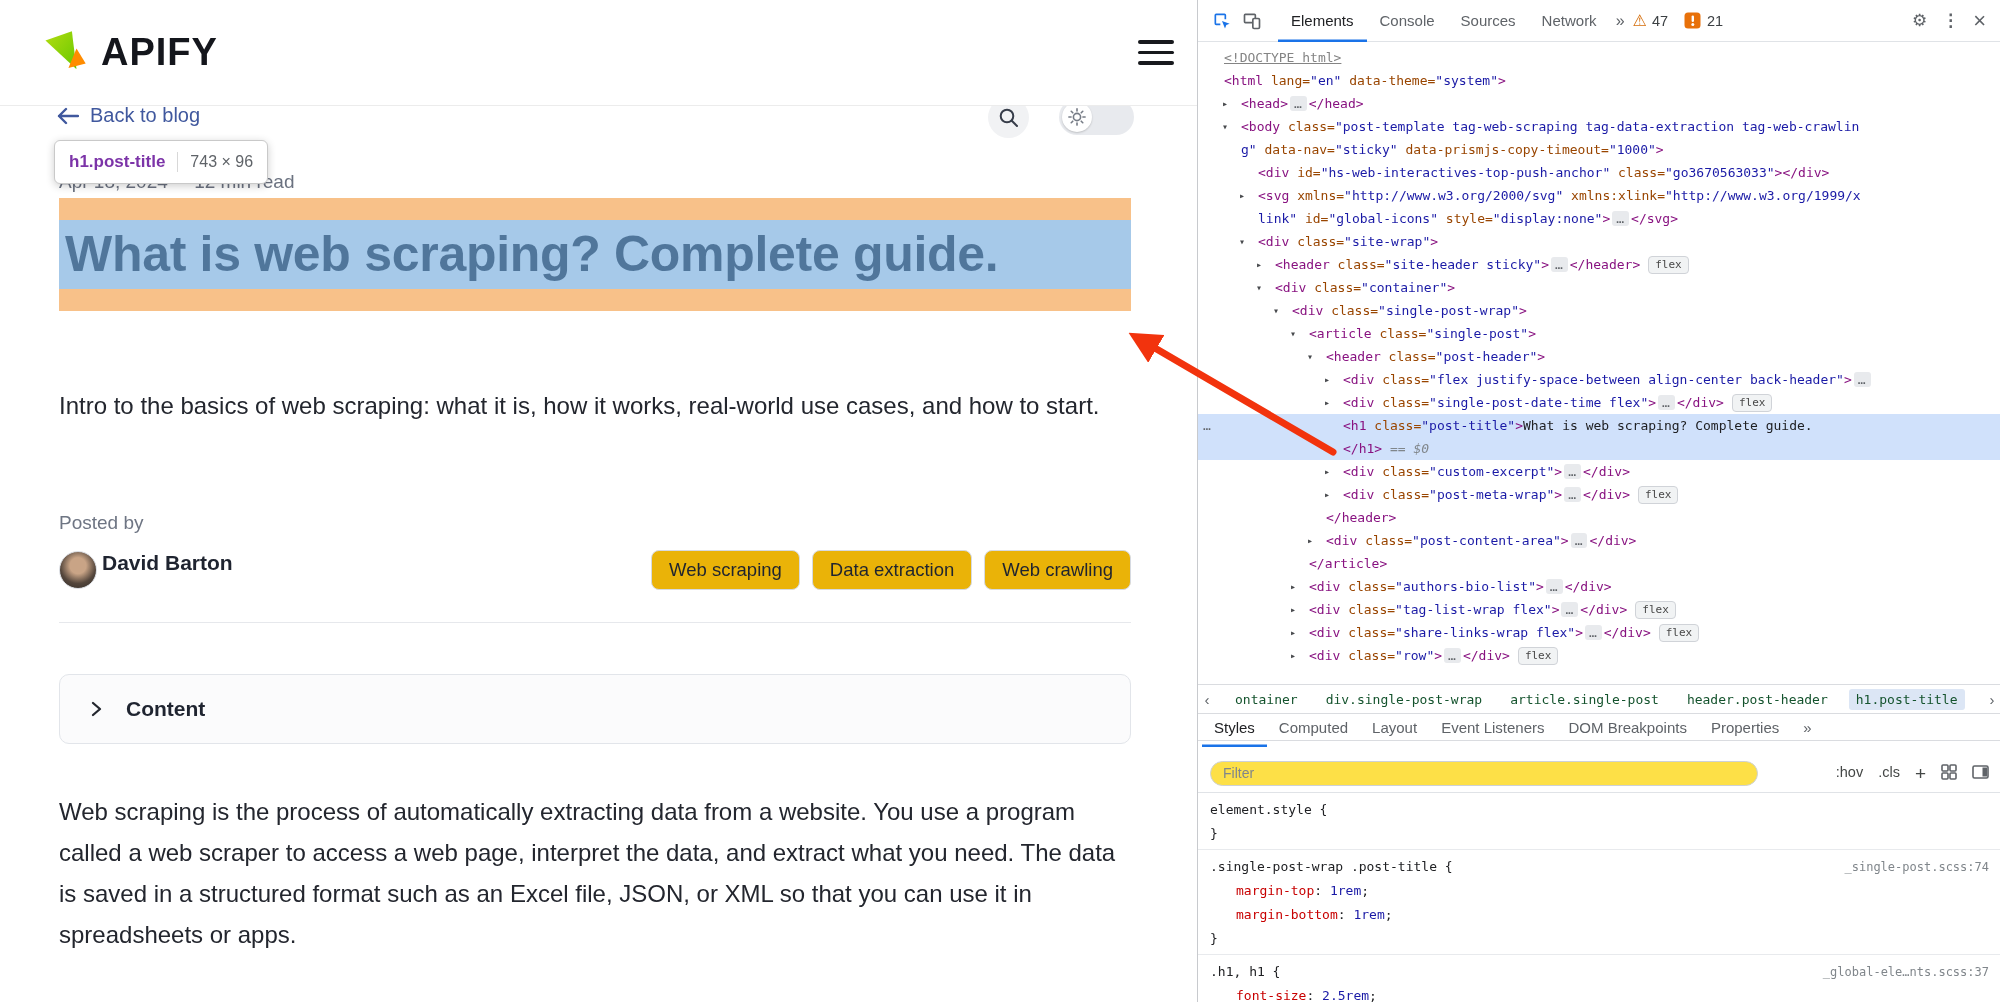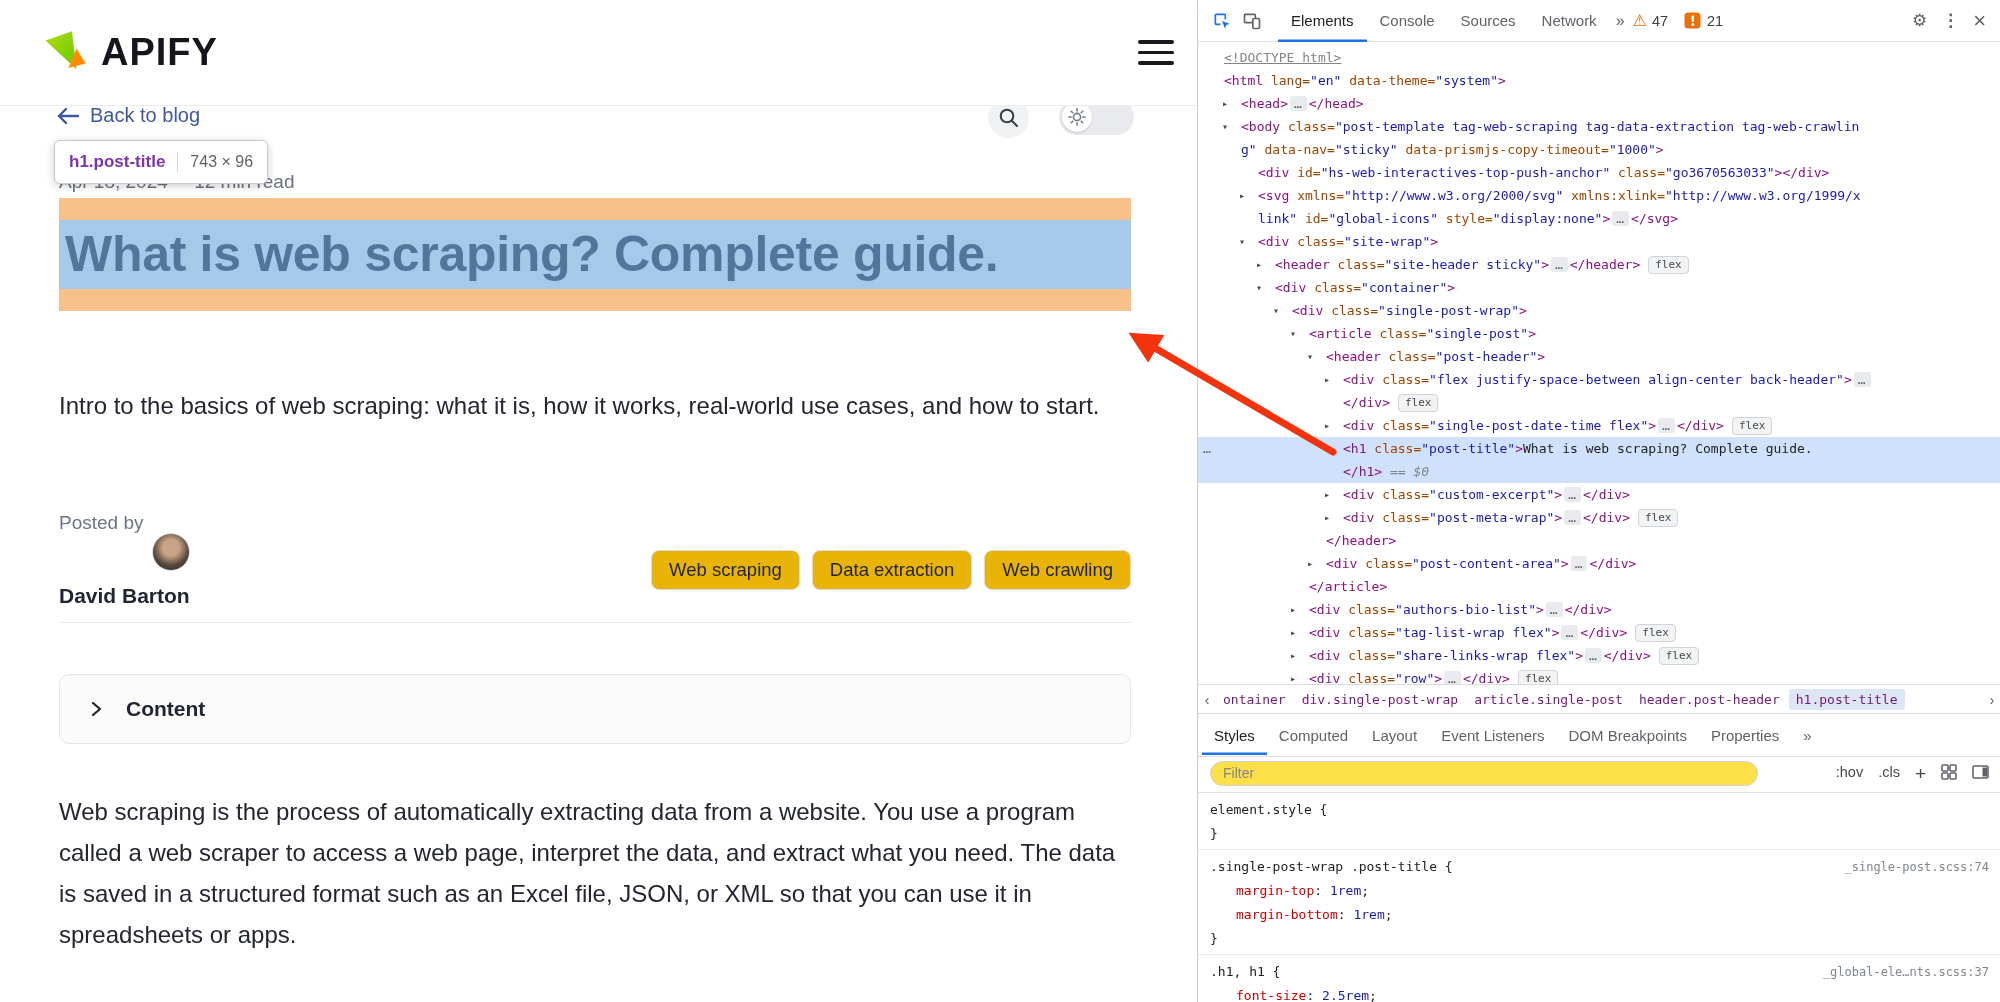--- a/index.html
+++ b/index.html
@@ -37,21 +37,21 @@
   .hl-body { position:relative; }
   .hl-body h1 { font-size:50px; line-height:69px; font-weight:700; color:#1d2533;
                 max-width:940px; padding-left:6px; letter-spacing:-0.3px; }
   .hl-overlay { position:absolute; inset:0; background:rgba(111,168,220,.62); }
 
   .excerpt { position:absolute; left:59px; top:382px; width:1075px;
              font-size:24px; line-height:47px; color:#23262e; }
   .posted-by { position:absolute; left:59px; top:512px; font-size:19px; color:#6e7583; }
   .author-row { position:absolute; left:59px; top:548px; width:1072px; height:44px;
                 display:flex; align-items:center; justify-content:space-between; }
-  .author { display:flex; align-items:flex-end; gap:13px; cursor:pointer;flex-direction:column; }
+  .author { display:flex; align-items:flex-start; gap:5px; cursor:pointer; }
   .avatar { width:38px; height:38px; border-radius:50%;
             background:radial-gradient(circle at 50% 38%, #c9a486 0 28%, #54463c 62%, #2f2a26 100%);
             border:1px solid #d9dce1; }
   .author-name { font-size:21px; font-weight:700; color:#1f2430; }
   .tags { display:flex; gap:12px; }
   .tag { border:1px solid #d6dae1; border-radius:8px; padding:0 17px; height:40px; line-height:38px;
          font-size:18.5px; color:#1f2430; background:#eab308; cursor:pointer; white-space:nowrap; }
 
   .content-divider { position:absolute; left:59px; top:622px; width:1072px; border:none;
                      border-top:1px solid #e6e8ec; }
@@ -102,24 +102,24 @@
   .flex-badge { display:inline-block; margin-left:8px; padding:0 6px; font-size:11px; line-height:16px;
                 color:#474747; background:#f1f3f4; border:1px solid #d0d3d8; border-radius:4px;
                 vertical-align:1px; cursor:pointer; }
 
   .dt-crumbs { position:absolute; top:684px; left:0; width:803px; height:30px; background:#fff;
                border-top:1px solid #dadce0; border-bottom:1px solid #dadce0;
                display:flex; align-items:center; font:13px "DejaVu Sans Mono", monospace; }
   .crumb-nav { width:18px; text-align:center; color:#5f6368; font-size:15px; cursor:pointer; flex:none;
                font-family:"Liberation Sans",sans-serif; }
   #crumbs { display:flex; align-items:center; gap:2px; overflow:hidden; flex:1; }
-  .crumb { padding:3px 7px; color:#701a75; border-radius:3px; cursor:pointer; white-space:nowrap; }
+  .crumb { padding:3px 7px; color:#14532d; border-radius:3px; cursor:pointer; white-space:nowrap;margin-left:12px; }
   .crumb.selected { background:#dce6f5; }
 
-  .dt-subtabs { position:absolute; top:715px; left:0; width:803px; height:42px;
+  .dt-subtabs { position:absolute; top:715px; left:0; width:803px; height:26px;
                 border-bottom:1px solid #dadce0; display:flex; align-items:center; padding-left:4px; }
   .sub-tab { padding:0 12px; line-height:38px; font-size:15px; color:#5f6368; cursor:pointer; white-space:nowrap; }
   .sub-tab.active { color:#202124; box-shadow:inset 0 -2.5px 0 #1a73e8; }
 
   .dt-filter { position:absolute; top:754px; left:0; width:803px; height:39px;
                border-bottom:1px solid #e0e3e7; display:flex; align-items:center; padding:0 12px; }
   .filter-input { width:548px; height:25px; border:1px solid #cdd1d6; border-radius:13px;
                   padding:0 12px; font-size:14px; color:#202124; outline:none; background:#fde047; }
   .filter-input::placeholder { color:#80868b; }
   .filter-right { margin-left:auto; display:flex; align-items:center; gap:15px; }
@@ -293,21 +293,20 @@
         <div class="tree-line" style="padding-left: 60px;"><span class="tk-t">&lt;div</span><span class="tk-a"> id=</span><span class="tk-v">"hs-web-interactives-top-push-anchor"</span><span class="tk-a"> class=</span><span class="tk-v">"go3670563033"</span><span class="tk-t">&gt;&lt;/div&gt;</span></div>
         <div class="tree-line" style="padding-left: 60px;"><span class="arrow" style="left: 41px;">▸</span><span class="tk-t">&lt;svg</span><span class="tk-a"> xmlns=</span><span class="tk-v">"http://www.w3.org/2000/svg"</span><span class="tk-a"> xmlns:xlink=</span><span class="tk-v">"http://www.w3.org/1999/x</span></div>
         <div class="tree-line" style="padding-left: 60px;"><span class="tk-v">link"</span><span class="tk-a"> id=</span><span class="tk-v">"global-icons"</span><span class="tk-a"> style=</span><span class="tk-v">"display:none"</span><span class="tk-t">&gt;</span><span class="dots-btn">…</span><span class="tk-t">&lt;/svg&gt;</span></div>
         <div class="tree-line" style="padding-left: 60px;"><span class="arrow" style="left: 41px;">▾</span><span class="tk-t">&lt;div</span><span class="tk-a"> class=</span><span class="tk-v">"site-wrap"</span><span class="tk-t">&gt;</span></div>
         <div class="tree-line" style="padding-left: 77px;"><span class="arrow" style="left: 58px;">▸</span><span class="tk-t">&lt;header</span><span class="tk-a"> class=</span><span class="tk-v">"site-header sticky"</span><span class="tk-t">&gt;</span><span class="dots-btn">…</span><span class="tk-t">&lt;/header&gt;</span><span class="flex-badge">flex</span></div>
         <div class="tree-line" style="padding-left: 77px;"><span class="arrow" style="left: 58px;">▾</span><span class="tk-t">&lt;div</span><span class="tk-a"> class=</span><span class="tk-v">"container"</span><span class="tk-t">&gt;</span></div>
         <div class="tree-line" style="padding-left: 94px;"><span class="arrow" style="left: 75px;">▾</span><span class="tk-t">&lt;div</span><span class="tk-a"> class=</span><span class="tk-v">"single-post-wrap"</span><span class="tk-t">&gt;</span></div>
         <div class="tree-line" style="padding-left: 111px;"><span class="arrow" style="left: 92px;">▾</span><span class="tk-t">&lt;article</span><span class="tk-a"> class=</span><span class="tk-v">"single-post"</span><span class="tk-t">&gt;</span></div>
         <div class="tree-line" style="padding-left: 128px;"><span class="arrow" style="left: 109px;">▾</span><span class="tk-t">&lt;header</span><span class="tk-a"> class=</span><span class="tk-v">"post-header"</span><span class="tk-t">&gt;</span></div>
         <div class="tree-line" style="padding-left: 145px;"><span class="arrow" style="left: 126px;">▸</span><span class="tk-t">&lt;div</span><span class="tk-a"> class=</span><span class="tk-v">"flex justify-space-between align-center back-header"</span><span class="tk-t">&gt;</span><span class="dots-btn">…</span></div>
-        <div class="tree-line" style="padding-left: 145px;"><span class="tk-t">&lt;/div&gt;</span><span class="flex-badge">flex</span></div>
         <div class="tree-line" style="padding-left: 145px;"><span class="arrow" style="left: 126px;">▸</span><span class="tk-t">&lt;div</span><span class="tk-a"> class=</span><span class="tk-v">"single-post-date-time flex"</span><span class="tk-t">&gt;</span><span class="dots-btn">…</span><span class="tk-t">&lt;/div&gt;</span><span class="flex-badge">flex</span></div>
         <div class="tree-line hl" style="padding-left: 145px;"><span class="left-dots">…</span><span class="tk-t">&lt;h1</span><span class="tk-a"> class=</span><span class="tk-v">"post-title"</span><span class="tk-t">&gt;</span><span class="tk-x">What is web scraping? Complete guide.</span></div>
         <div class="tree-line hl" style="padding-left: 145px;"><span class="tk-t">&lt;/h1&gt;</span><span class="tk-d"> == $0</span></div>
         <div class="tree-line" style="padding-left: 145px;"><span class="arrow" style="left: 126px;">▸</span><span class="tk-t">&lt;div</span><span class="tk-a"> class=</span><span class="tk-v">"custom-excerpt"</span><span class="tk-t">&gt;</span><span class="dots-btn">…</span><span class="tk-t">&lt;/div&gt;</span></div>
         <div class="tree-line" style="padding-left: 145px;"><span class="arrow" style="left: 126px;">▸</span><span class="tk-t">&lt;div</span><span class="tk-a"> class=</span><span class="tk-v">"post-meta-wrap"</span><span class="tk-t">&gt;</span><span class="dots-btn">…</span><span class="tk-t">&lt;/div&gt;</span><span class="flex-badge">flex</span></div>
         <div class="tree-line" style="padding-left: 128px;"><span class="tk-t">&lt;/header&gt;</span></div>
         <div class="tree-line" style="padding-left: 128px;"><span class="arrow" style="left: 109px;">▸</span><span class="tk-t">&lt;div</span><span class="tk-a"> class=</span><span class="tk-v">"post-content-area"</span><span class="tk-t">&gt;</span><span class="dots-btn">…</span><span class="tk-t">&lt;/div&gt;</span></div>
         <div class="tree-line" style="padding-left: 111px;"><span class="tk-t">&lt;/article&gt;</span></div>
         <div class="tree-line" style="padding-left: 111px;"><span class="arrow" style="left: 92px;">▸</span><span class="tk-t">&lt;div</span><span class="tk-a"> class=</span><span class="tk-v">"authors-bio-list"</span><span class="tk-t">&gt;</span><span class="dots-btn">…</span><span class="tk-t">&lt;/div&gt;</span></div>
         <div class="tree-line" style="padding-left: 111px;"><span class="arrow" style="left: 92px;">▸</span><span class="tk-t">&lt;div</span><span class="tk-a"> class=</span><span class="tk-v">"tag-list-wrap flex"</span><span class="tk-t">&gt;</span><span class="dots-btn">…</span><span class="tk-t">&lt;/div&gt;</span><span class="flex-badge">flex</span></div>

